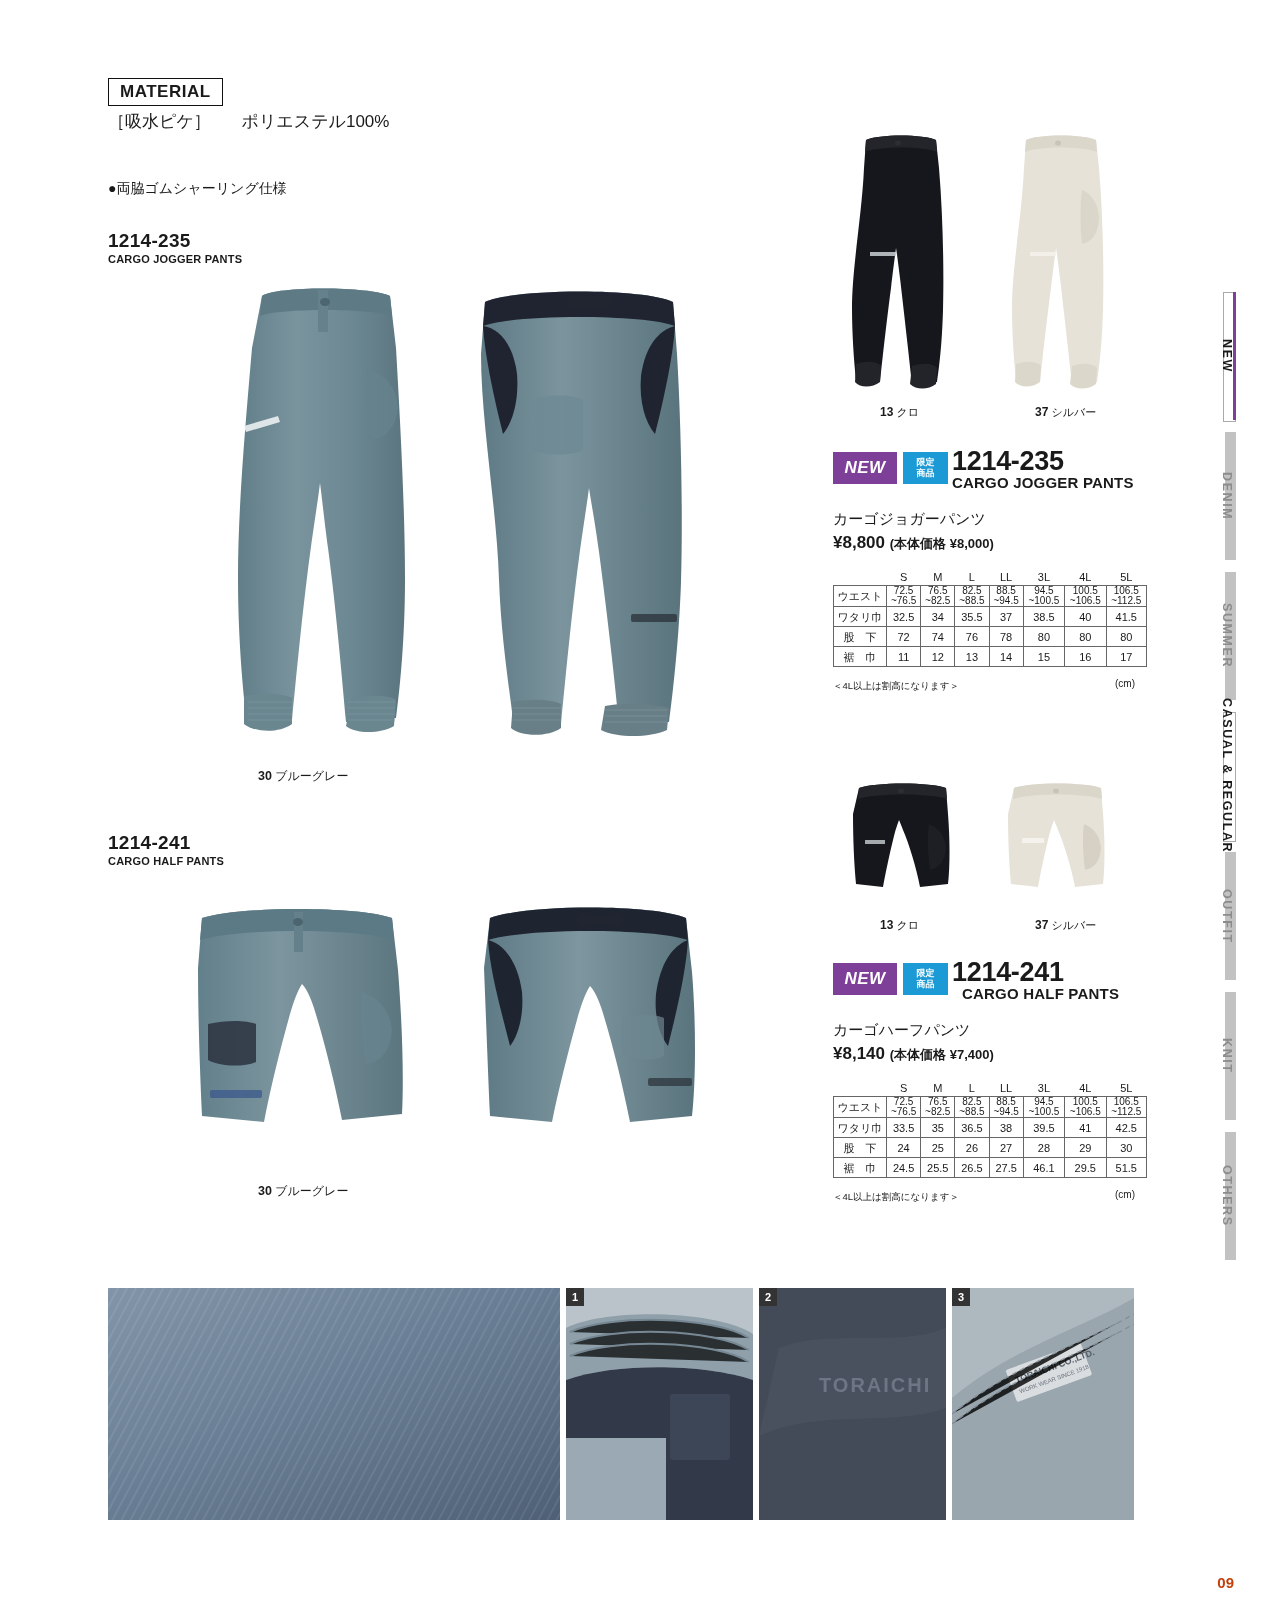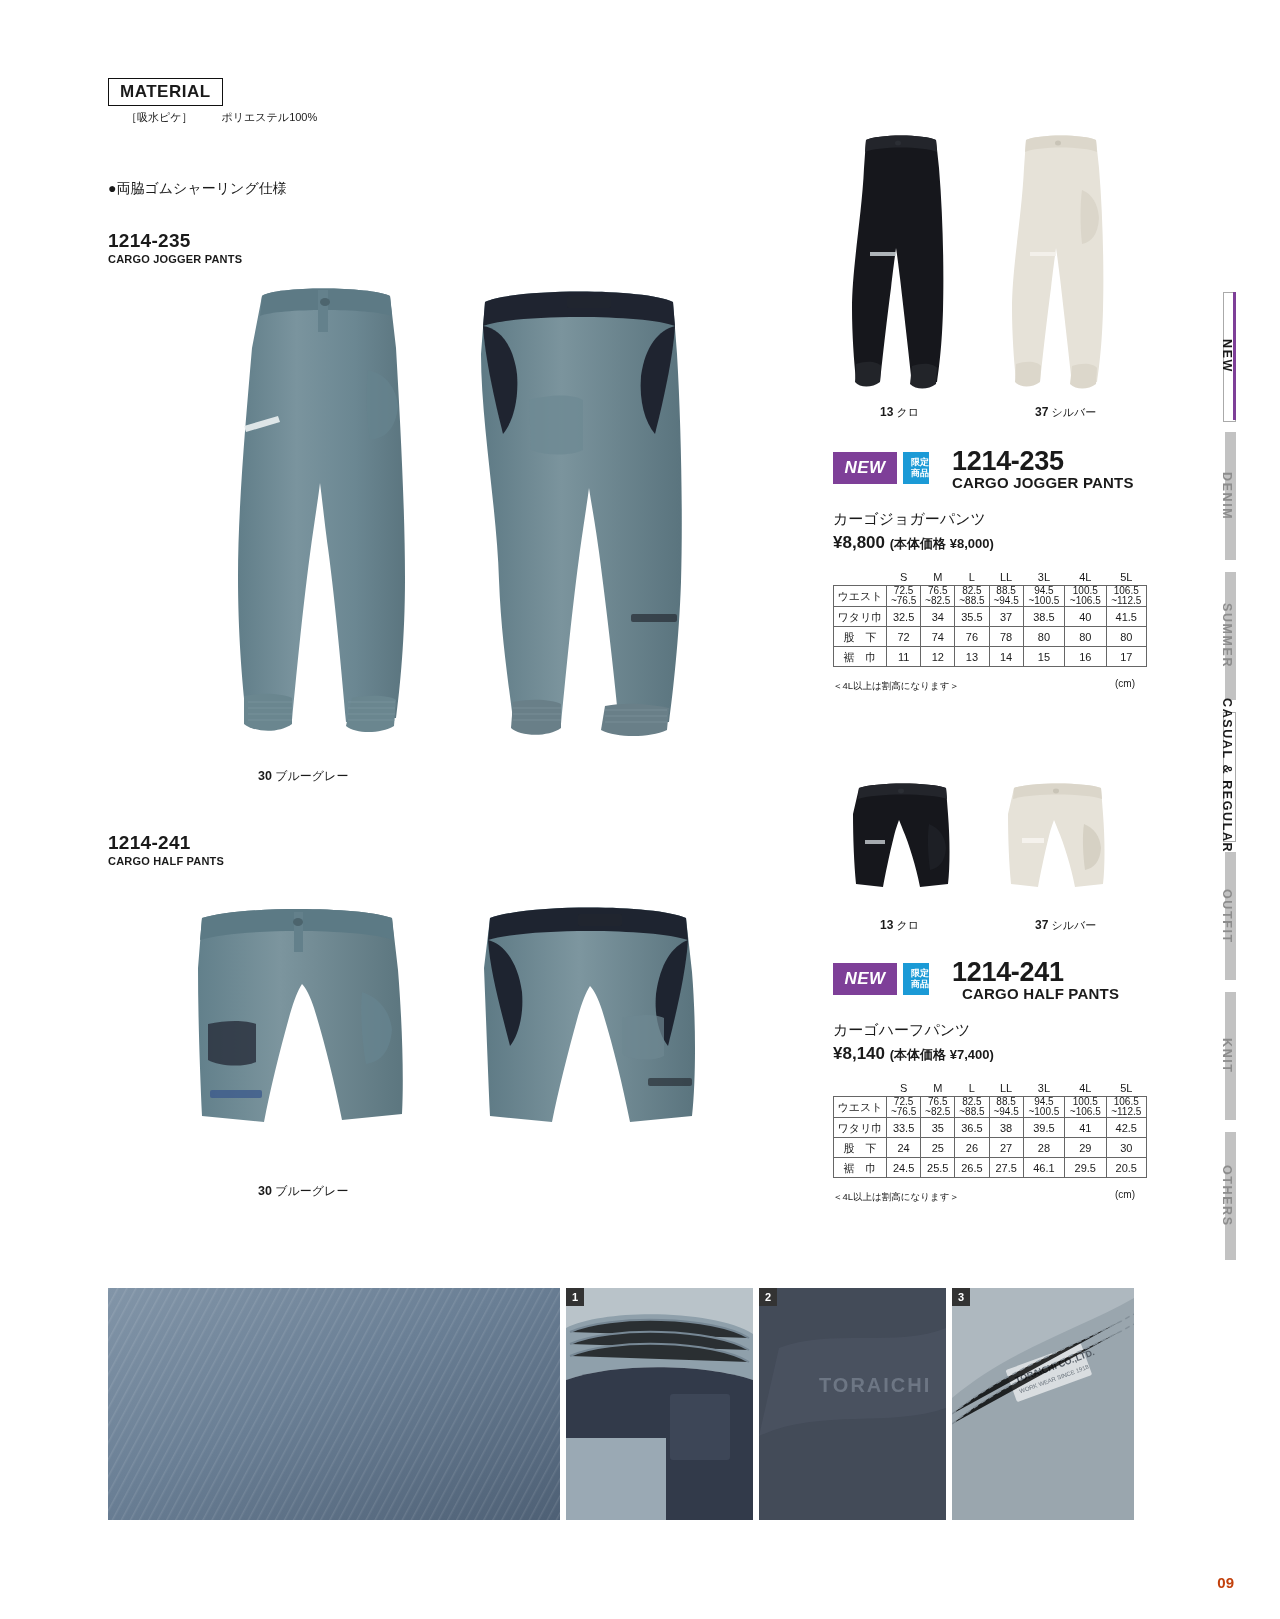--- a/index.html
+++ b/index.html
@@ -28,23 +28,22 @@
     border: 1.5px solid #111;
     padding: 3px 11px;
     font-size: 17px;
     font-weight: bold;
     letter-spacing: .5px;
   }
   .material-line {
     position: absolute;
     left: 108px;
     top: 110px;
-    font-size: 11px;
+    font-size: 17px;
     white-space: nowrap;
-    margin-left: 18px;
   }
   .material-line .mat-name { margin-right: 26px; }
 
   .feature-1 {
     position: absolute;
     left: 108px;
     top: 157px;
     font-size: 14px;
     white-space: nowrap;
   }
@@ -102,30 +101,30 @@
     font-size: 17px;
     font-weight: bold;
     font-style: italic;
     display: flex;
     align-items: center;
     justify-content: center;
     letter-spacing: .5px;
   }
   .limited-badge {
     position: absolute;
-    width: 26px;
+    width: 45px;
     height: 32px;
     background: #1b9ad6;
     color: #fff;
     font-size: 9px;
     font-weight: bold;
     line-height: 11px;
     display: flex;
     flex-direction: column;
-    align-items: flex-end;
+    align-items: center;
     justify-content: center;
   }
   .rp-code {
     position: absolute;
     font-size: 27px;
     font-weight: bold;
     letter-spacing: -.3px;
   }
   .rp-name {
     position: absolute;
@@ -600,21 +599,21 @@
           <td>30</td>
         </tr>
         <tr>
           <td class="rowlabel">裾　巾</td>
           <td>24.5</td>
           <td>25.5</td>
           <td>26.5</td>
           <td>27.5</td>
           <td>46.1</td>
           <td>29.5</td>
-          <td>20.5</td>
+          <td>51.5</td>
         </tr>
       </tbody>
   </table>
   <div class="table-note" style="left:833px; top:1191px;">＜4L以上は割高になります＞</div>
   <div class="table-unit" style="left:1115px; top:1189px;">(cm)</div>
 
   <div id="rail">
       <div style="position: absolute; right: 44px; top: 292px; width: 11px; height: 128px; background: rgb(255, 255, 255); border: 1px solid rgb(170, 170, 170);"></div>
       <div class="rail-label active" style="right: 46px; top: 300px; height: 112px; display: flex; align-items: center; justify-content: center;">NEW</div>
       <div style="position: absolute; right: 44px; top: 432px; width: 11px; height: 128px; background: rgb(194, 194, 194); border: none;"></div>

